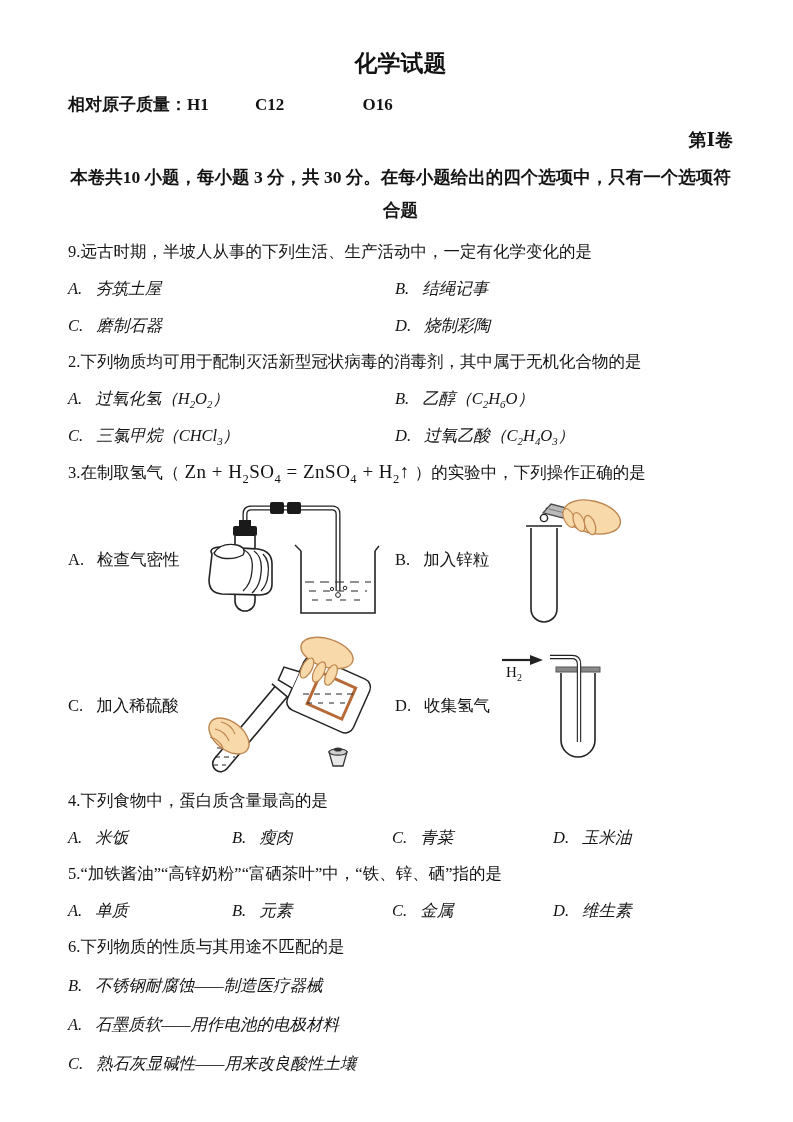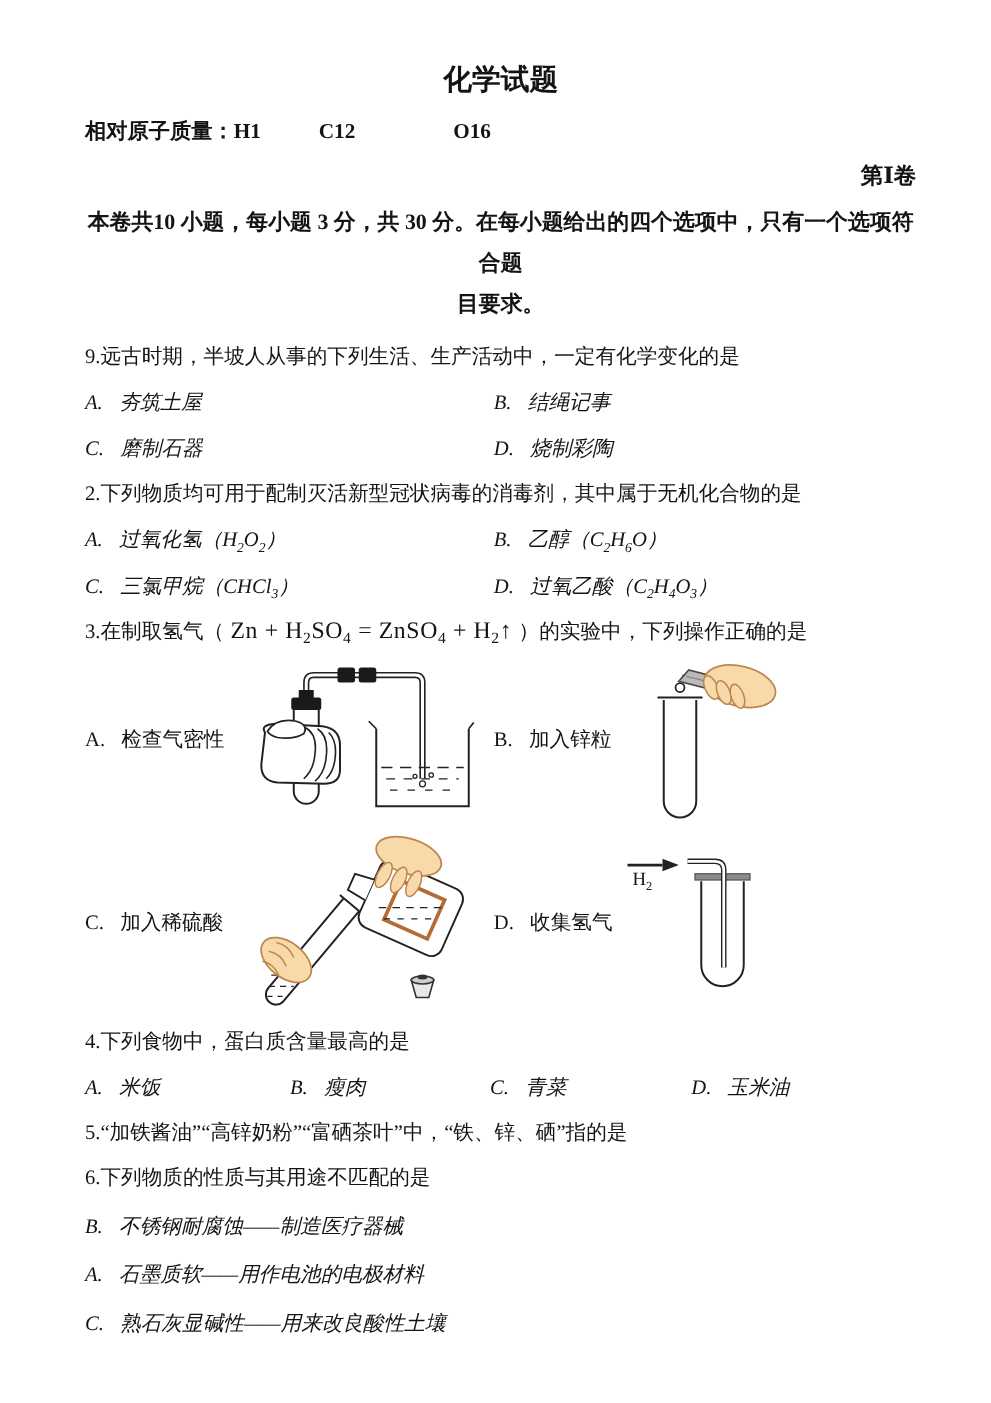--- a/index.html
+++ b/index.html
@@ -42,21 +42,20 @@
   <div class="mass-line">
     <span>相对原子质量：</span><span>H1</span>
     <span class="mv-c">C12</span>
     <span class="mv-o">O16</span>
   </div>
 
   <div class="part-header">第Ⅰ卷</div>
 
   <div class="instructions">
     <div>本卷共10 小题，每小题 3 分，共 30 分。在每小题给出的四个选项中，只有一个选项符合题</div>
-    <div>目要求。</div>
   </div>
 
   <section class="question">
     <div class="stem">9.远古时期，半坡人从事的下列生活、生产活动中，一定有化学变化的是</div>
     <div class="opt-row two-col">
       <div class="opt"><span class="opt-label">A.</span><span>夯筑土屋</span></div>
       <div class="opt"><span class="opt-label">B.</span><span>结绳记事</span></div>
     </div>
     <div class="opt-row two-col">
       <div class="opt"><span class="opt-label">C.</span><span>磨制石器</span></div>
@@ -206,20 +205,26 @@
     <div class="opt-row four-col">
       <div class="opt"><span class="opt-label">A.</span><span>米饭</span></div>
       <div class="opt"><span class="opt-label">B.</span><span>瘦肉</span></div>
       <div class="opt"><span class="opt-label">C.</span><span>青菜</span></div>
       <div class="opt"><span class="opt-label">D.</span><span>玉米油</span></div>
     </div>
   </section>
 
   <section class="question">
     <div class="stem">5.“加铁酱油”“高锌奶粉”“富硒茶叶”中，“铁、锌、硒”指的是</div>
+    <div class="opt-row four-col">
+      <div class="opt"><span class="opt-label">A.</span><span>单质</span></div>
+      <div class="opt"><span class="opt-label">B.</span><span>元素</span></div>
+      <div class="opt"><span class="opt-label">C.</span><span>金属</span></div>
+      <div class="opt"><span class="opt-label">D.</span><span>维生素</span></div>
+    </div>
   </section>
 
   <section class="question one-col">
     <div class="stem">6.下列物质的性质与其用途不匹配的是</div>
     <div class="opt"><span class="opt-label">B.</span><span>不锈钢耐腐蚀——制造医疗器械</span></div>
     <div class="opt"><span class="opt-label">A.</span><span>石墨质软——用作电池的电极材料</span></div>
     <div class="opt"><span class="opt-label">C.</span><span>熟石灰显碱性——用来改良酸性土壤</span></div>
 
   </section>
 

